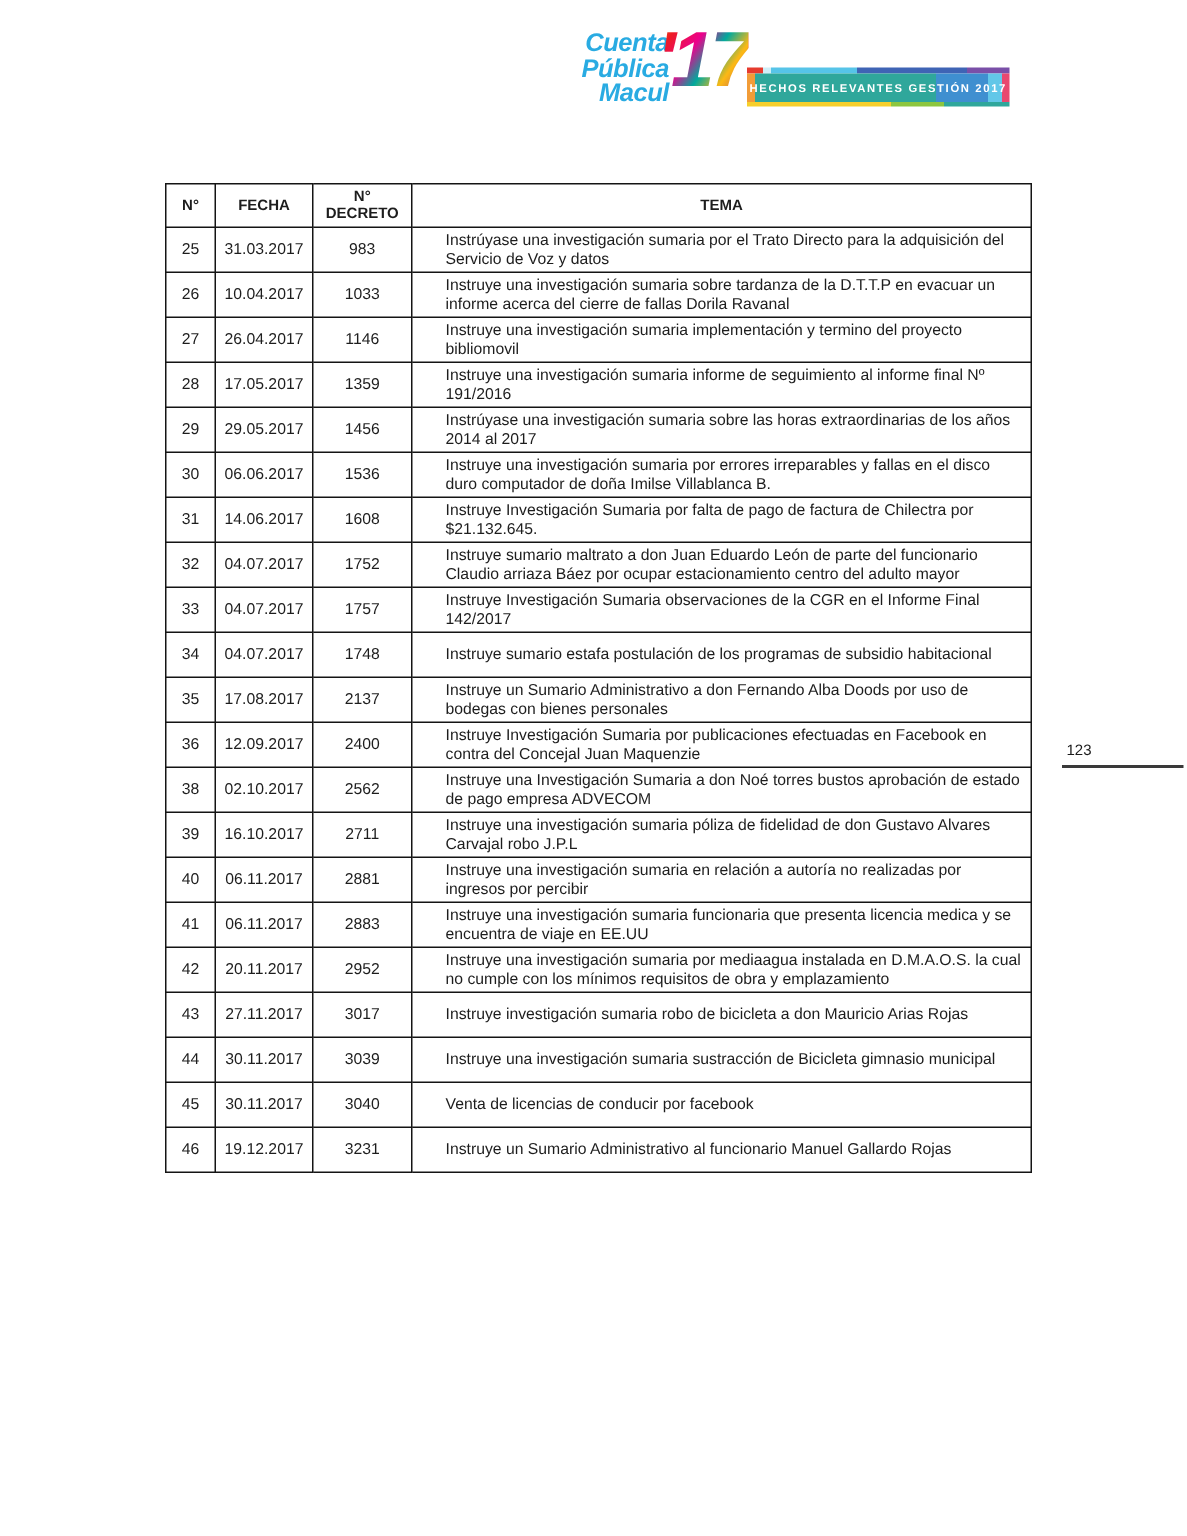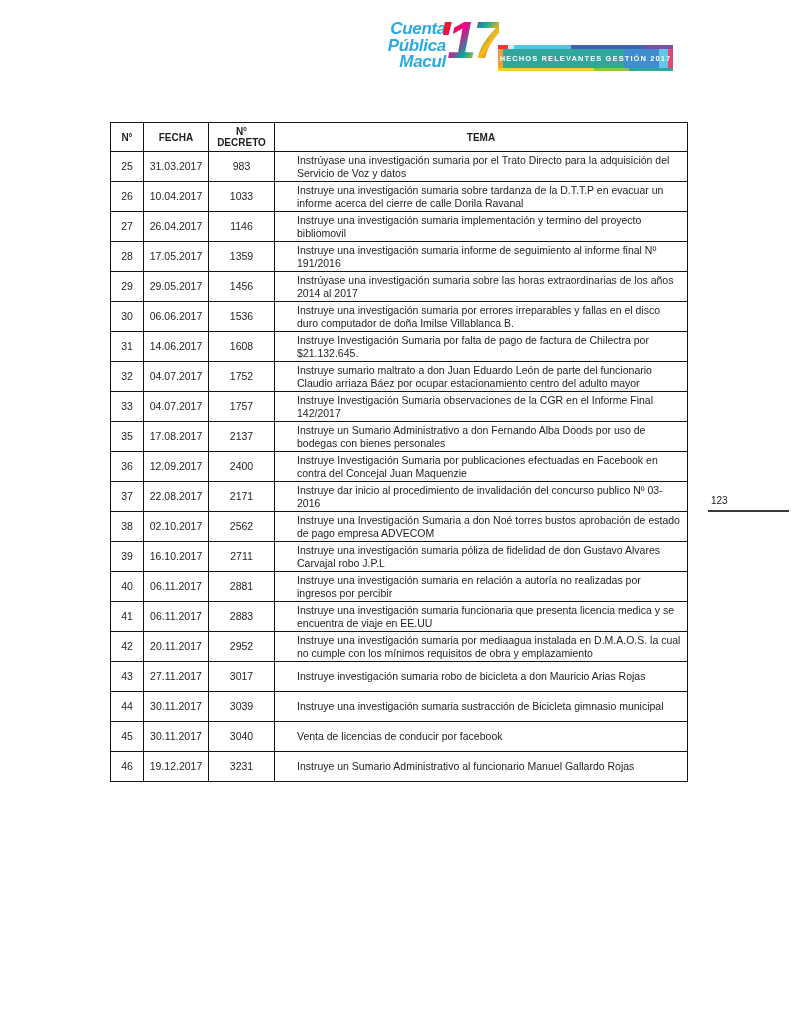--- a/index.html
+++ b/index.html
@@ -121,21 +121,21 @@
         <tr>
           <td class="c">25</td>
           <td class="c">31.03.2017</td>
           <td class="c">983</td>
           <td class="tema">Instrúyase una investigación sumaria por el Trato Directo para la adquisición del Servicio de Voz y datos</td>
         </tr>
         <tr>
           <td class="c">26</td>
           <td class="c">10.04.2017</td>
           <td class="c">1033</td>
-          <td class="tema">Instruye una investigación sumaria sobre tardanza de la D.T.T.P en evacuar un informe acerca del cierre de calle Dorila Ravanal</td>
+          <td class="tema">Instruye una investigación sumaria sobre tardanza de la D.T.T.P en evacuar un informe acerca del cierre de fallas Dorila Ravanal</td>
         </tr>
         <tr>
           <td class="c">27</td>
           <td class="c">26.04.2017</td>
           <td class="c">1146</td>
           <td class="tema">Instruye una investigación sumaria implementación y termino del proyecto bibliomovil</td>
         </tr>
         <tr>
           <td class="c">28</td>
           <td class="c">17.05.2017</td>
@@ -166,38 +166,38 @@
           <td class="c">1752</td>
           <td class="tema">Instruye sumario maltrato a don Juan Eduardo León de parte del funcionario Claudio arriaza Báez por ocupar estacionamiento centro del adulto mayor</td>
         </tr>
         <tr>
           <td class="c">33</td>
           <td class="c">04.07.2017</td>
           <td class="c">1757</td>
           <td class="tema">Instruye Investigación Sumaria observaciones de la CGR en el Informe Final 142/2017</td>
         </tr>
         <tr>
+          <td class="c">34</td>
+          <td class="c">04.07.2017</td>
+          <td class="c">1748</td>
+          <td class="tema">Instruye sumario estafa postulación de los programas de subsidio habitacional</td>
+        </tr>
+        <tr>
           <td class="c">35</td>
           <td class="c">17.08.2017</td>
           <td class="c">2137</td>
           <td class="tema">Instruye un Sumario Administrativo a don Fernando Alba Doods por uso de bodegas con bienes personales</td>
         </tr>
         <tr>
           <td class="c">36</td>
           <td class="c">12.09.2017</td>
           <td class="c">2400</td>
           <td class="tema">Instruye Investigación Sumaria por publicaciones efectuadas en Facebook en contra del Concejal Juan Maquenzie</td>
         </tr>
         <tr>
-          <td class="c">37</td>
-          <td class="c">22.08.2017</td>
-          <td class="c">2171</td>
-          <td class="tema">Instruye dar inicio al procedimiento de invalidación del concurso publico Nº 03-2016</td>
-        </tr>
-        <tr>
           <td class="c">38</td>
           <td class="c">02.10.2017</td>
           <td class="c">2562</td>
           <td class="tema">Instruye una Investigación Sumaria a don Noé torres bustos aprobación de estado de pago empresa ADVECOM</td>
         </tr>
         <tr>
           <td class="c">39</td>
           <td class="c">16.10.2017</td>
           <td class="c">2711</td>
           <td class="tema">Instruye una investigación sumaria póliza de fidelidad de don Gustavo Alvares Carvajal robo J.P.L</td>

